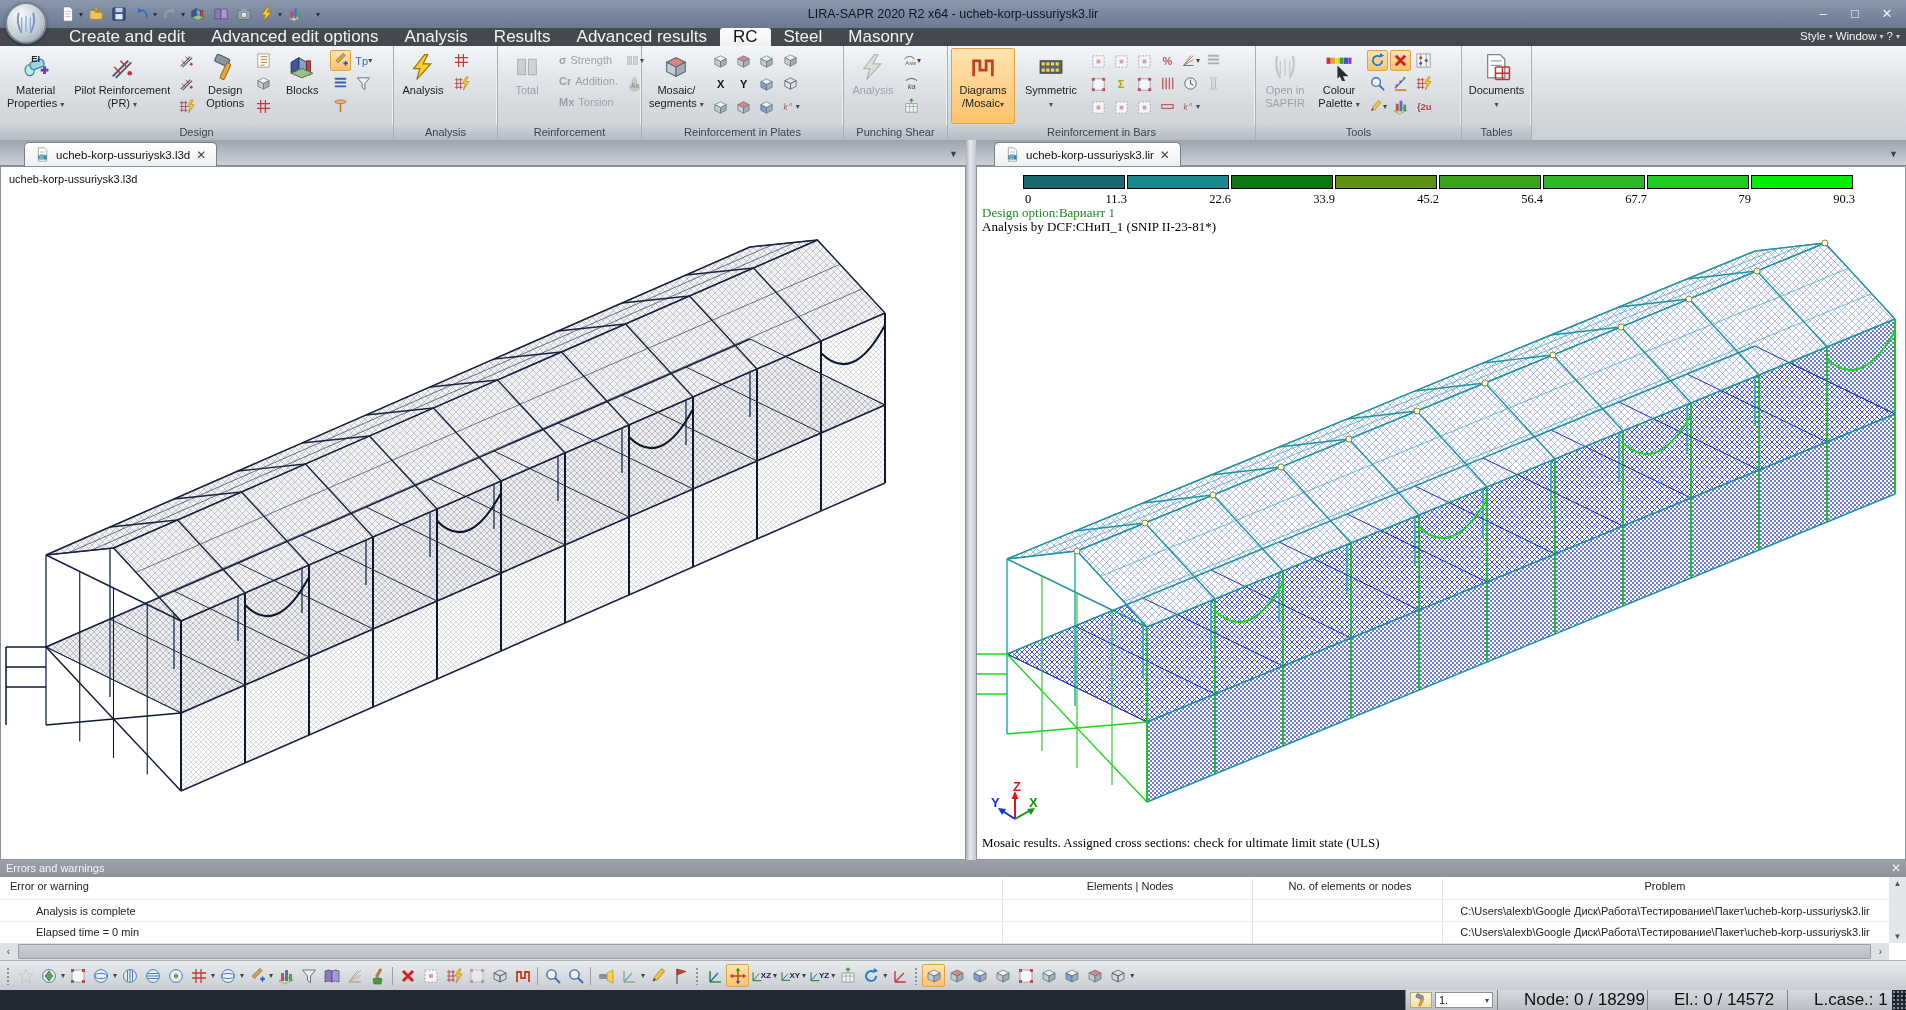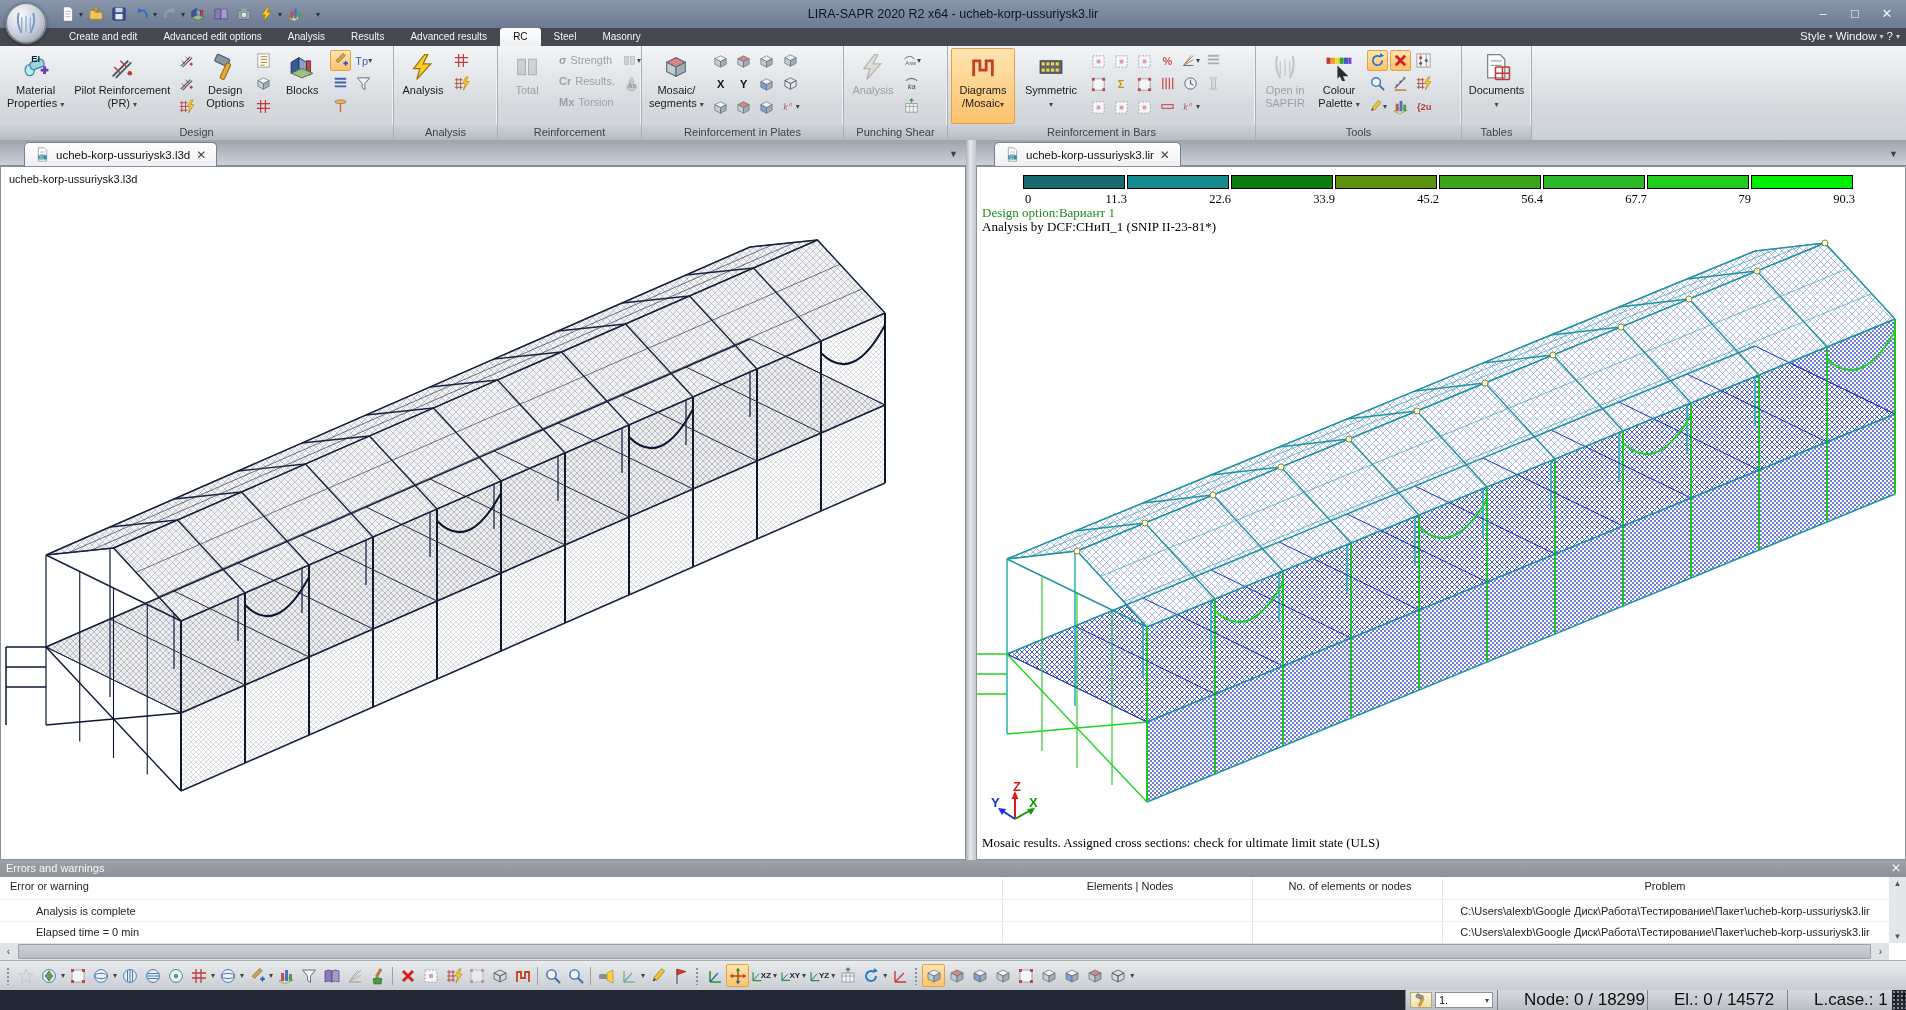--- a/index.html
+++ b/index.html
@@ -18,21 +18,21 @@
   .qbtn svg { width:16px; height:16px; }
   .qdd { font-size:8px; color:#2a3340; margin-left:-2px; }
   .wtitle { position:absolute; left:50%; transform:translateX(-50%); font-size:12.5px; color:#0d1524; white-space:nowrap; }
   .winbtns { position:absolute; right:4px; top:3px; display:flex; gap:2px; }
   .winbtn { width:30px; height:20px; display:flex; align-items:center; justify-content:center;
     color:#f2f5fa; font-size:13px; }
 
   
   .ribbontabs { position:absolute; top:28px; left:0; width:1906px; height:18px; background:#45494f;
     display:flex; align-items:flex-end; padding-left:56px; }
-  .rtab { padding:2px 13px; color:#f2f3f5; font-size:10px; line-height:14px; white-space:nowrap; }
+  .rtab { padding:2px 13px; color:#f2f3f5; font-size:17px; line-height:14px; white-space:nowrap; }
   .rtab.active { background:linear-gradient(#fdfdfe,#eef0f2); color:#101010; border-radius:3px 3px 0 0; }
   .tabs-right { position:absolute; right:6px; top:30px; display:flex; align-items:center; gap:3px; color:#f2f3f5; font-size:11.5px; }
   .tabs-right .dd { font-size:8px; color:#c8ccd2; }
 
   
   .ribbon { position:absolute; top:46px; left:0; width:1906px; height:94px;
     background:linear-gradient(#f3f5f7,#d8dce0 58%,#cbd0d6); display:flex; }
   .rgroup { display:flex; flex-direction:column; border-right:1px solid #a9afb6; box-shadow:inset -1px 0 0 #eef0f3; }
   .rg-content { flex:1; display:flex; align-items:flex-start; padding:2px 3px 0 3px; gap:2px; }
   .rg-caption { height:15px; background:linear-gradient(#ced3d8,#b5bbc2); color:#3e434a; text-align:center;
@@ -641,21 +641,21 @@
           </span>
         <span class="blbl">Total</span>
       </div>
       <div class="minicol" style="gap:1px">
         <span class="rowlbl">
             <b class="sym">σ</b>
             <span>Strength</span>
           </span>
         <span class="rowlbl">
             <b class="sym">Cr</b>
-            <span>Results.</span>
+            <span>Addition.</span>
           </span>
         <span class="rowlbl">
             <b class="sym">Mx</b>
             <span>Torsion</span>
           </span>
       </div>
       <div class="minicol">
         <span class="mini">
             <svg>
               <use href="#i-split"></use>

